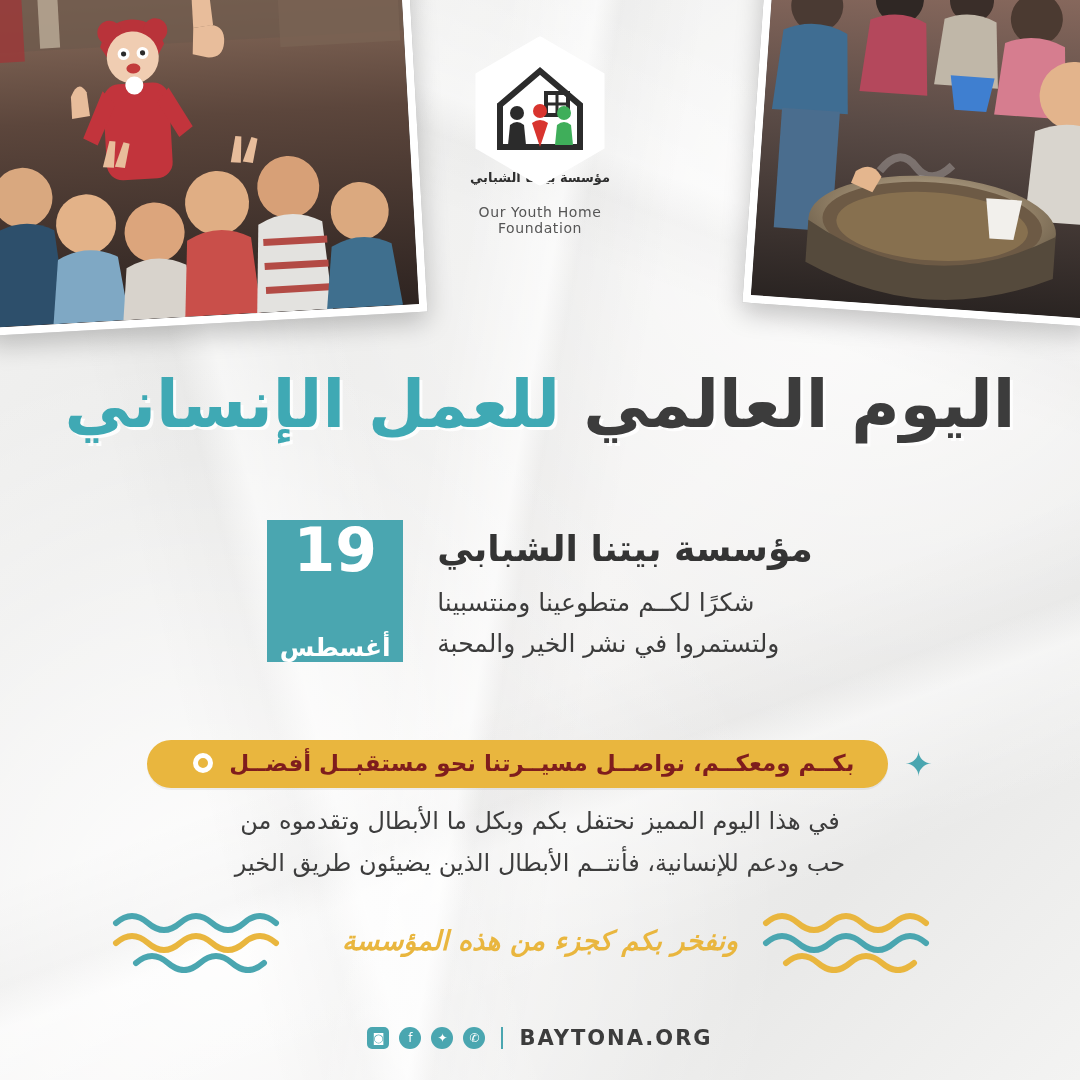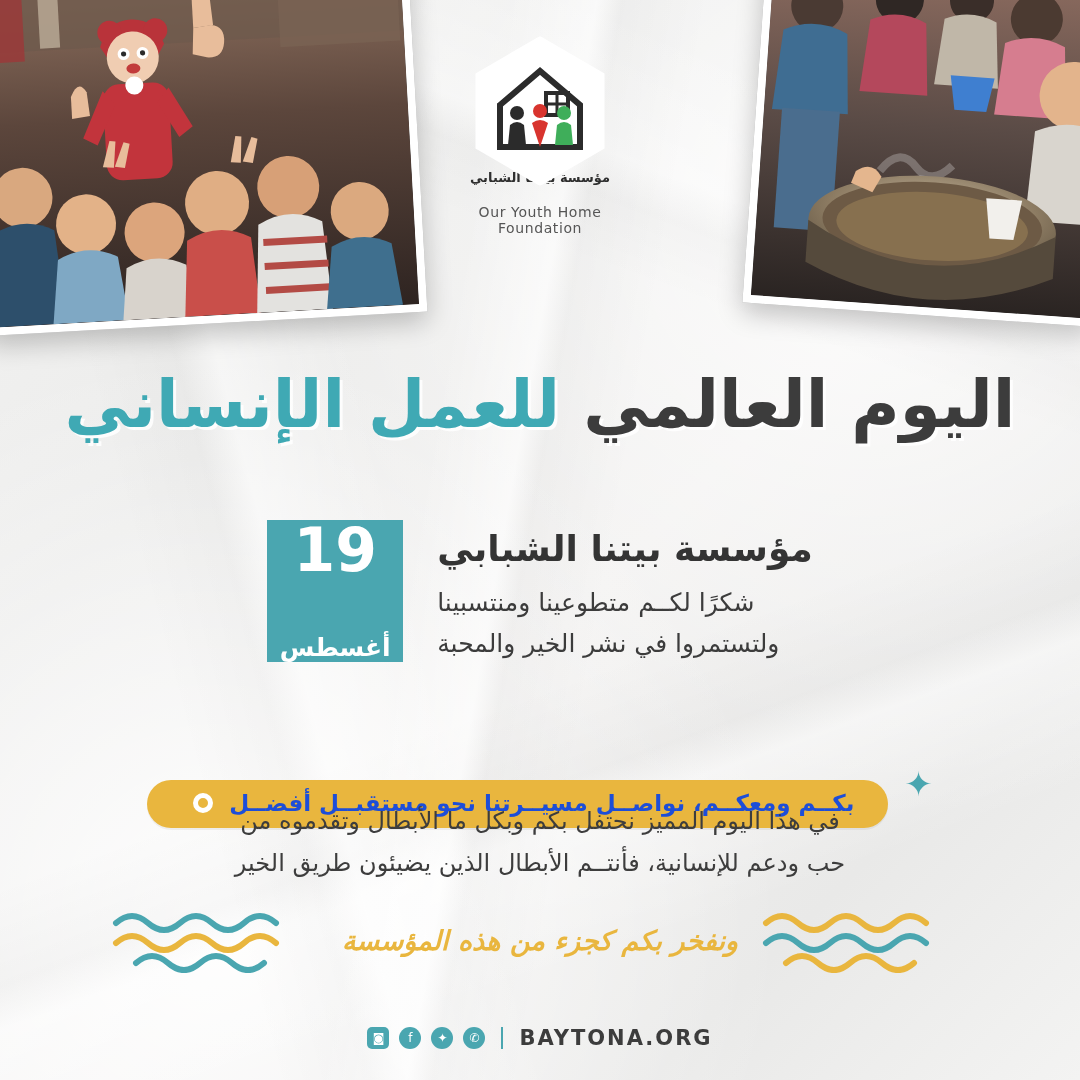--- a/index.html
+++ b/index.html
@@ -114,27 +114,26 @@
   .thanks {
     font-size: 25px; color: #3c3c3c; line-height: 1.62; font-weight: 500;
   }
 
   
   .ribbon-wrap {
     position: absolute; top: 740px; left: 0; right: 0;
     display: flex; align-items: center; justify-content: center; gap: 16px;
   }
   .ribbon {
-    background: #e9b63e; color: #1d4ed8;
+    background: #e9b63e; color: #7f1d1d;
     font-size: 23px; font-weight: 700;
     padding: 10px 34px 12px 46px;
     border-radius: 26px;
     display: flex; align-items: center; gap: 16px;
     box-shadow: 0 2px 0 rgba(0,0,0,0.05);
-    margin-top: 40px;
   }
   .ribbon-dot {
     width: 20px; height: 20px; border-radius: 50%;
     border: 5px solid #ffffff; flex: 0 0 auto;
   }
   .sparkle { color: #4aa6b0; font-size: 34px; line-height: 1; }
 
   
   .body-par {
     position: absolute; top: 800px; left: 0; right: 0;

